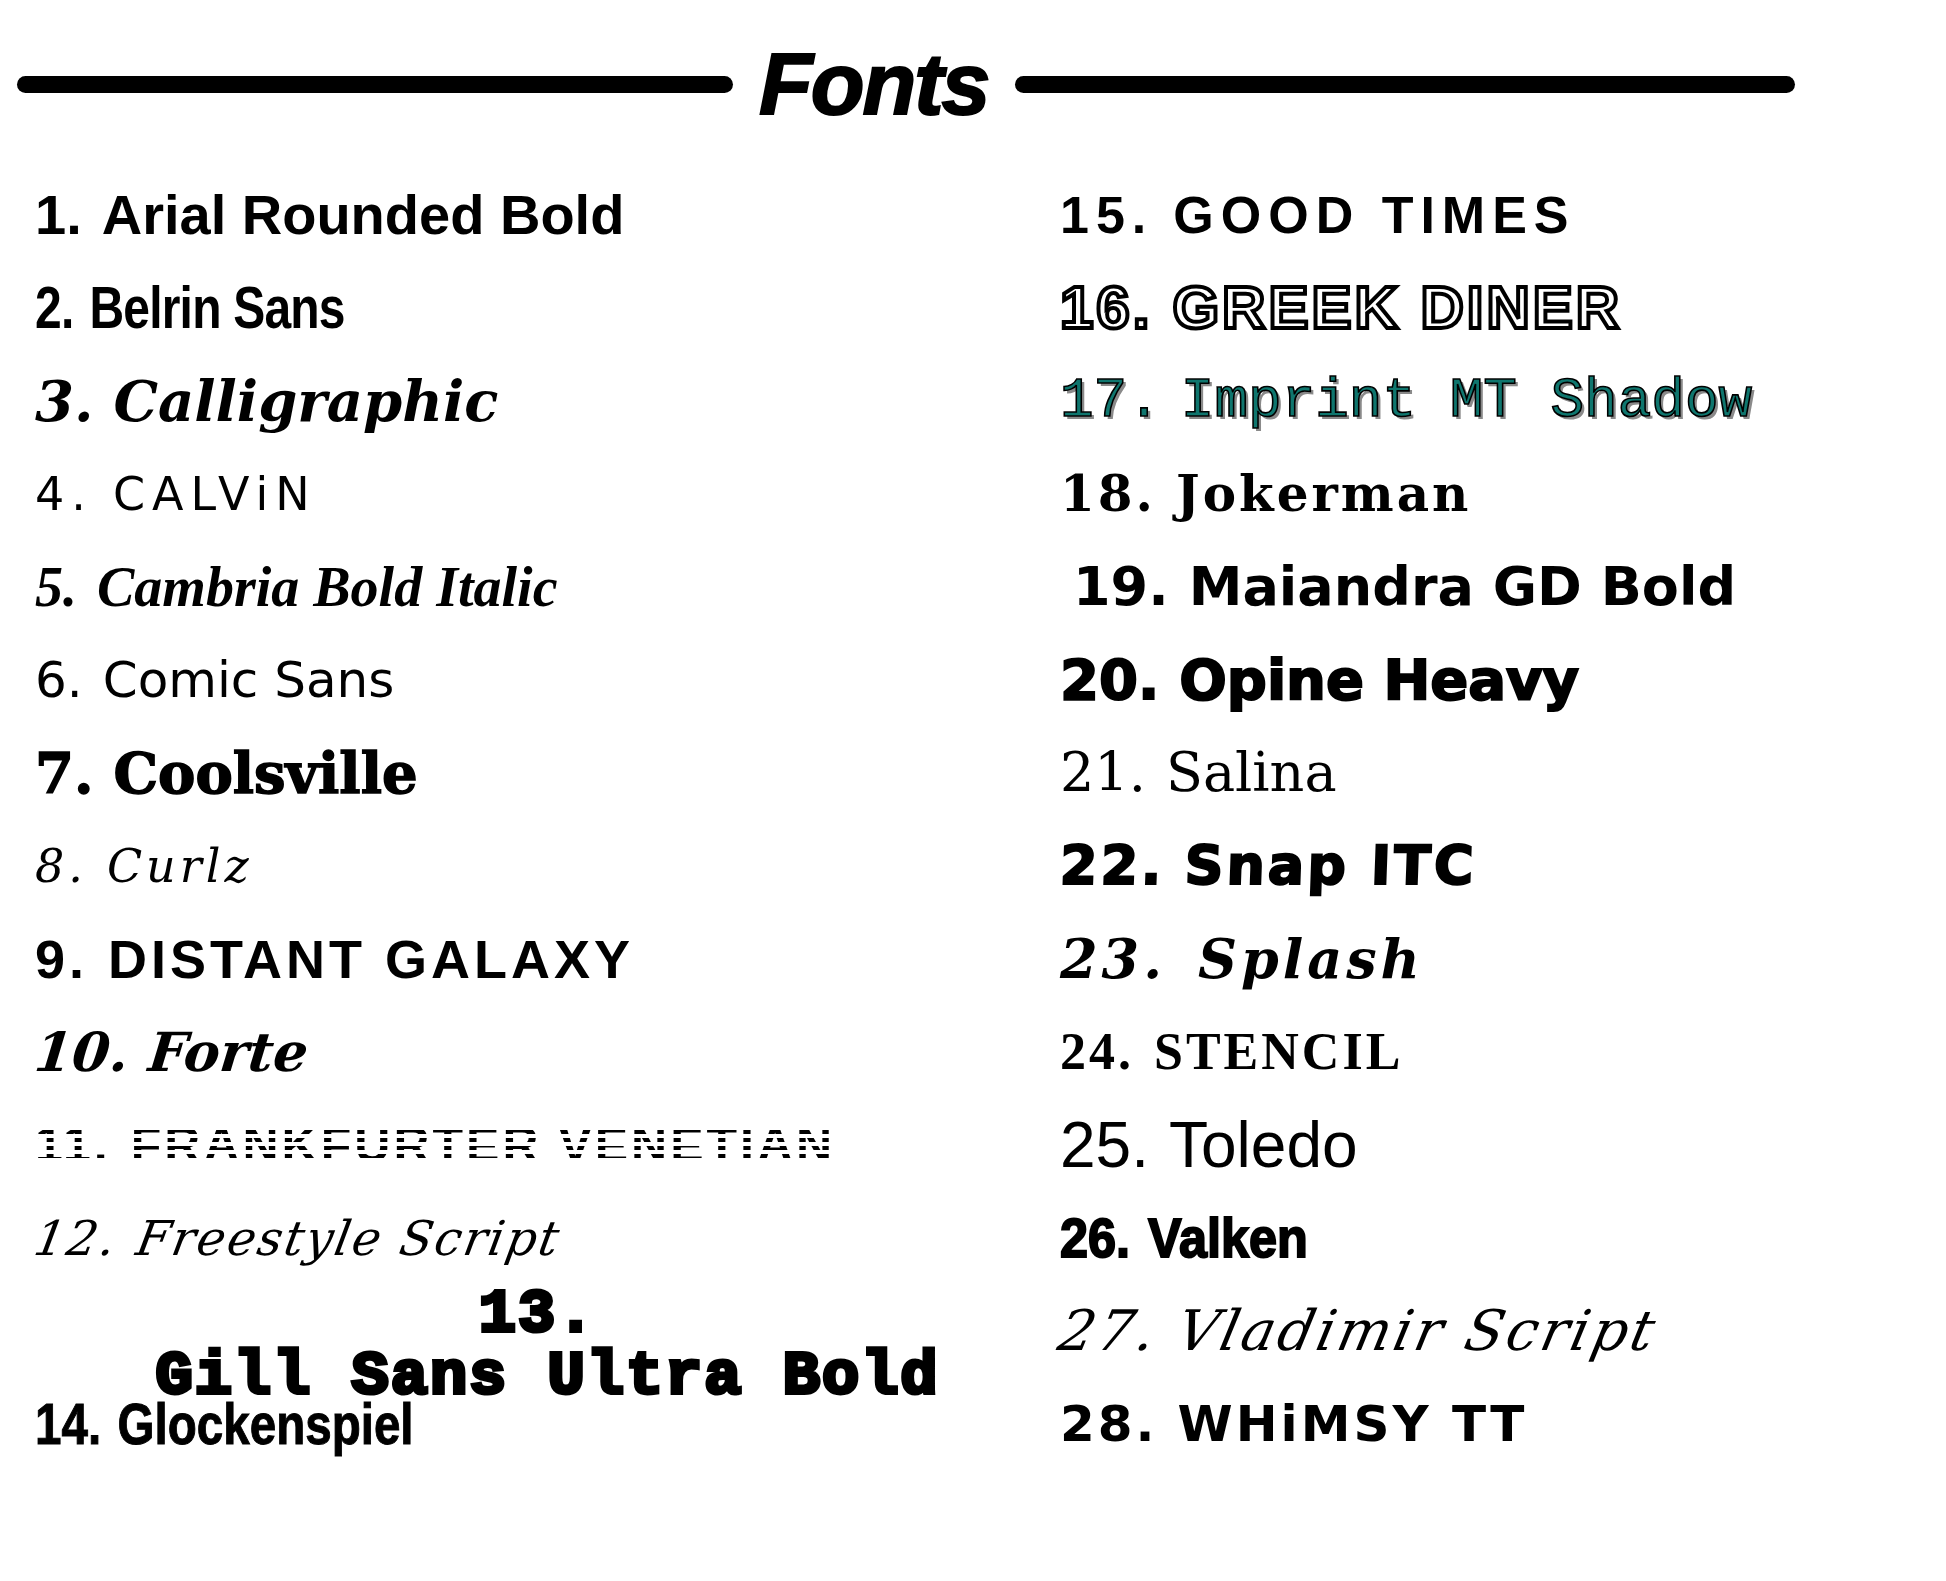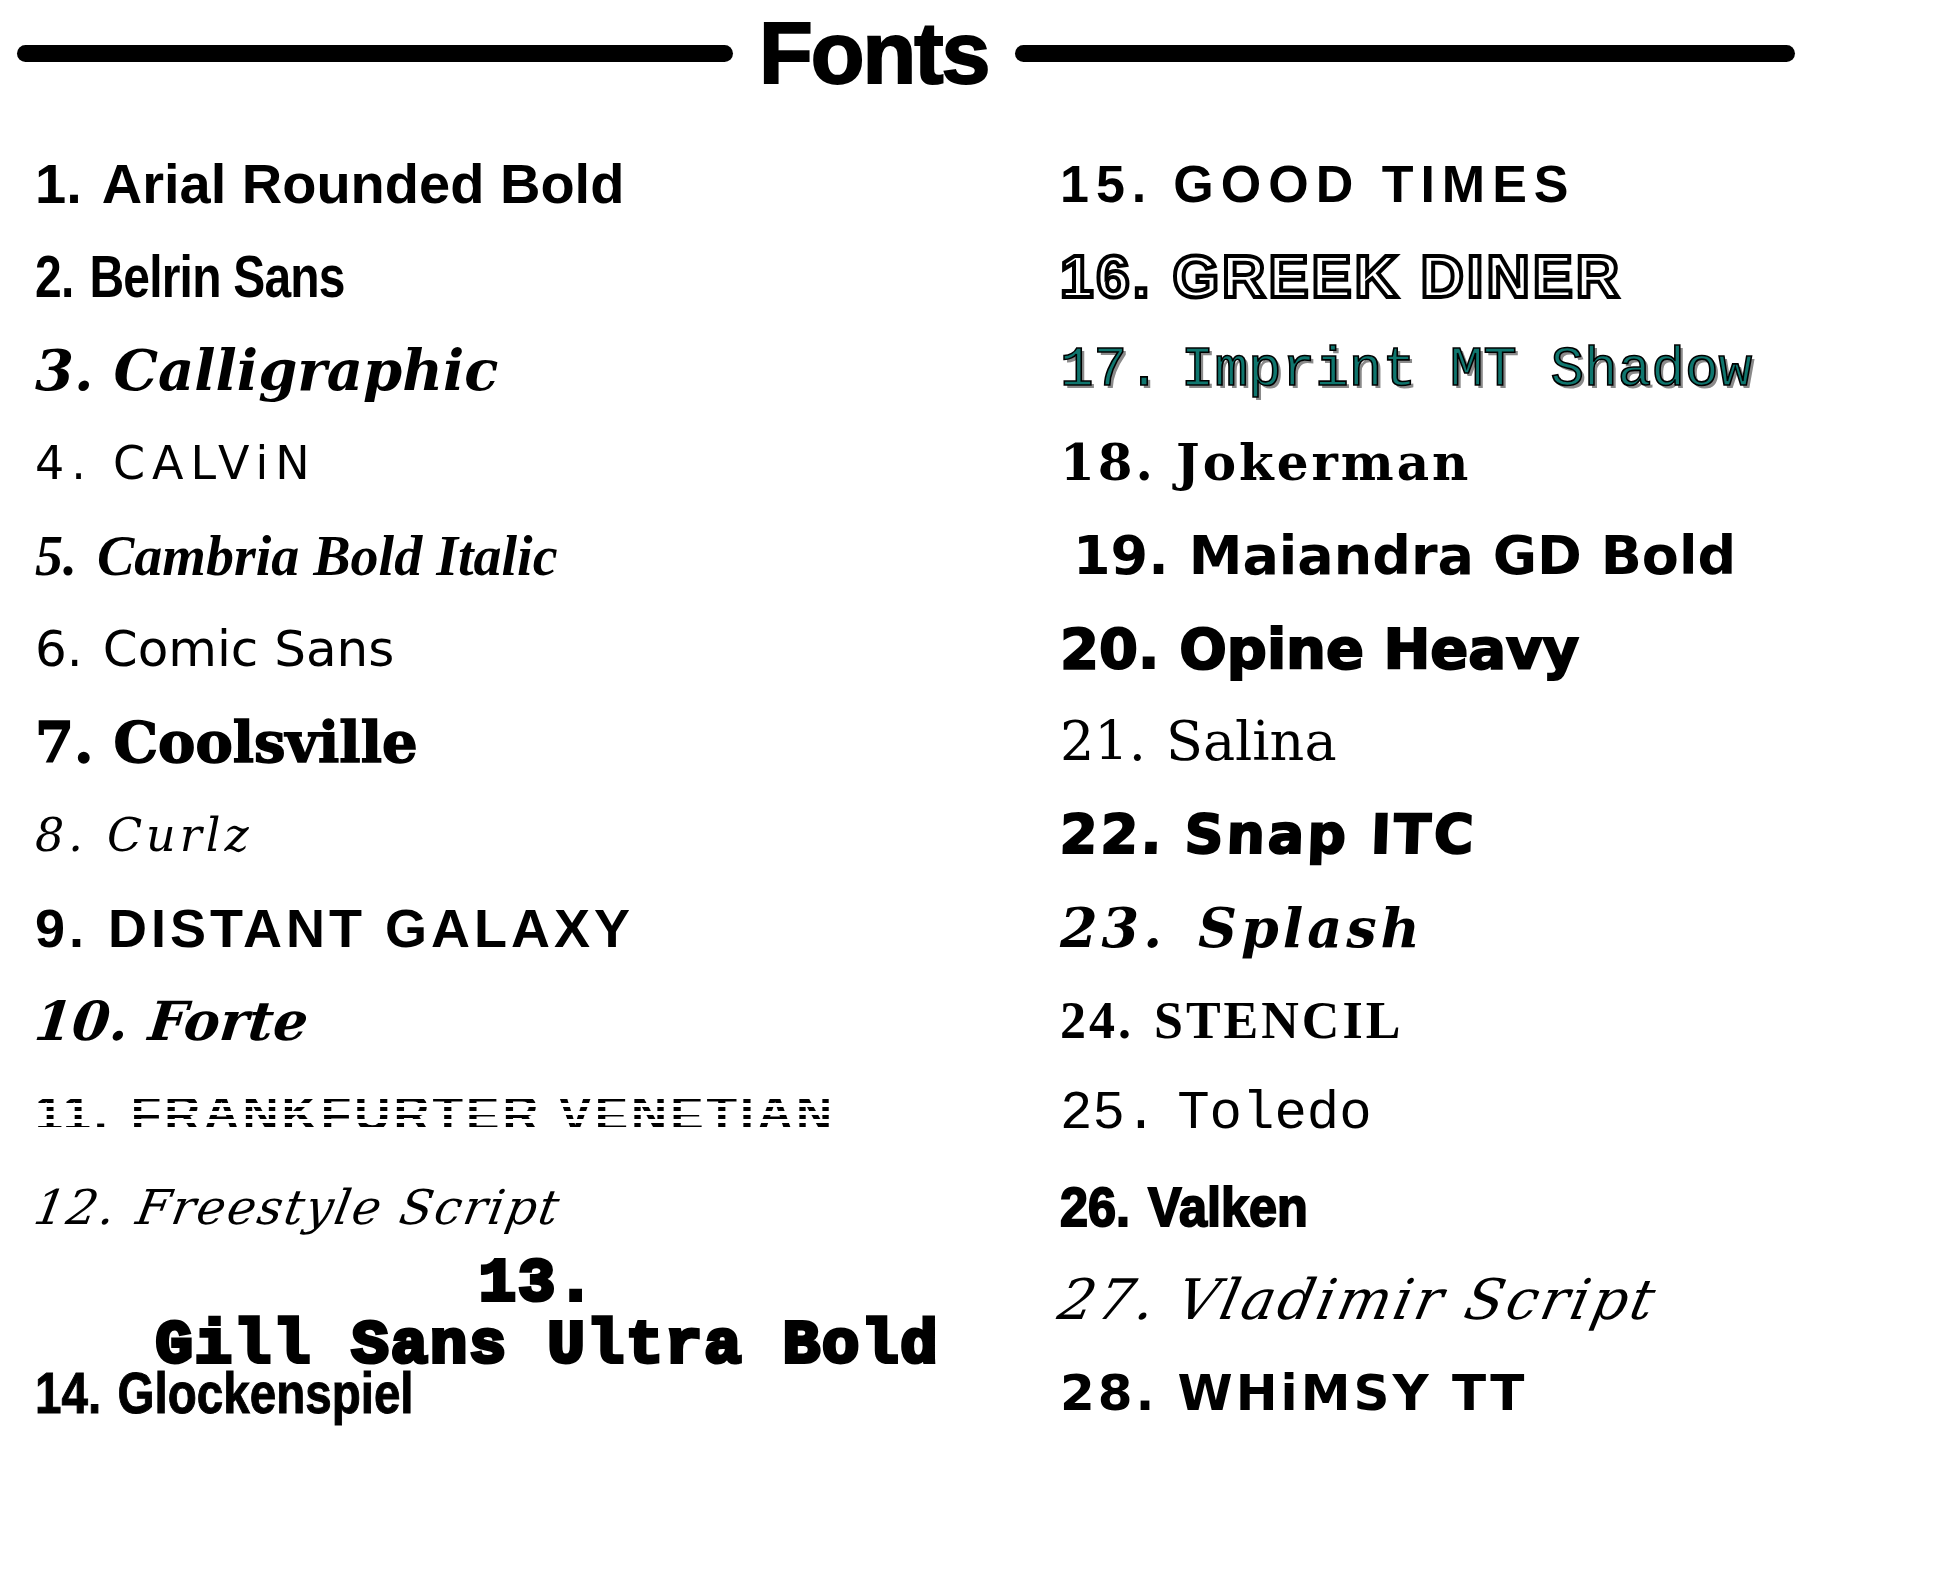--- a/index.html
+++ b/index.html
@@ -5,21 +5,22 @@
   html,body{margin:0;padding:0;}
   body{
     width:1946px;height:1581px;
     background:#ffffff;color:#000000;
     font-family:"Liberation Sans",sans-serif;
     overflow:hidden;
   }
   
   .title-row{
     display:flex;align-items:center;gap:26px;
-    padding:9px 151px 0 17px;
+    padding:40px 151px 0 17px;
+    font-style:italic;
   }
   .rule{height:17px;background:#000;border-radius:9px;}
   .rule-left{flex:0 0 716px;}
   .rule-right{flex:1;}
   .title{
     margin:0;font-family:"Liberation Sans",sans-serif;
     font-size:88px;font-weight:700;letter-spacing:-2px;line-height:1;
     -webkit-text-stroke:2px #000;
     white-space:nowrap;
   }
@@ -53,21 +54,21 @@
   .f15{font-family:"Liberation Sans",sans-serif;font-size:52px;font-weight:700;letter-spacing:7px;}
   .f16{font-family:"Liberation Sans",sans-serif;font-size:60px;font-weight:700;letter-spacing:3px;color:#fff;-webkit-text-stroke:4px #000;}
   .f17{font-family:Liberation Mono, monospace;font-size:56px;color:#0f766e;-webkit-text-stroke:1.6px #000;text-shadow:3px 3px 0 #8a8a8a;}
   .f18{font-family:"DejaVu Serif",serif;font-size:50px;font-weight:700;letter-spacing:3px;}
   .f19{font-family:"DejaVu Sans",sans-serif;font-size:54px;font-weight:700;margin-left:13px;}
   .f20{font-family:"DejaVu Sans",sans-serif;font-size:56px;font-weight:700;-webkit-text-stroke:2px #000;}
   .f21{font-family:"DejaVu Serif",serif;font-size:54px;}
   .f22{font-family:"DejaVu Sans",sans-serif;font-size:54px;font-weight:700;letter-spacing:3px;-webkit-text-stroke:2px #000;transform:skewX(-2deg);transform-origin:left center;}
   .f23{font-family:"DejaVu Serif",serif;font-size:54px;font-weight:700;font-style:italic;letter-spacing:4px;gap:12px;}
   .f24{font-family:"Liberation Serif",serif;font-size:52px;font-weight:700;letter-spacing:3px;}
-  .f25{font-family:Liberation Mono, monospace;font-size:54px;}
+  .f25{font-family:Liberation Sans, sans-serif;font-size:64px;}
   .f26{font-family:"Liberation Sans",sans-serif;font-size:56px;font-weight:700;-webkit-text-stroke:2px #000;transform:scaleX(.9);transform-origin:left center;}
   .f27{font-family:"DejaVu Serif",serif;font-size:56px;font-style:italic;letter-spacing:3px;transform:skewX(-12deg);transform-origin:left center;}
   .f28{font-family:"DejaVu Sans",sans-serif;font-size:50px;font-weight:700;letter-spacing:3px;}
 </style>
 </head>
 <body>
 
 <div class="page">
 
   <header class="title-row">

